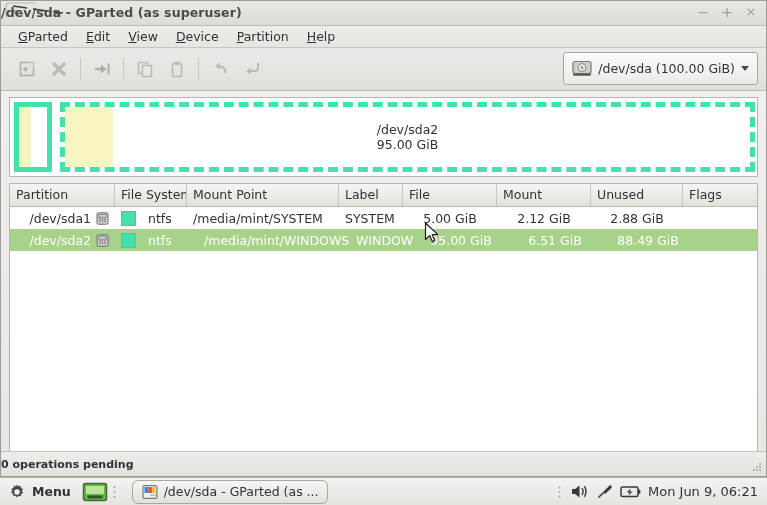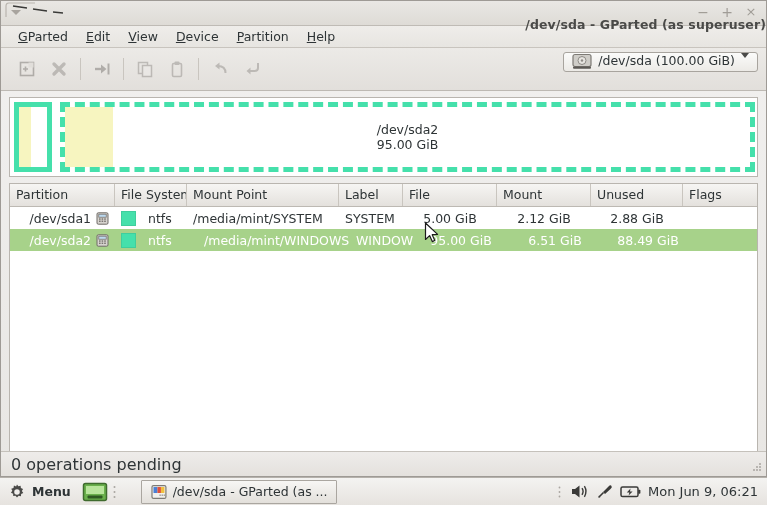--- a/index.html
+++ b/index.html
@@ -12,21 +12,21 @@
   .screen{position:relative;width:767px;height:505px;background:#cfccc6;}
 
   
   .window{position:absolute;left:0;top:0;width:767px;height:477px;
     background:linear-gradient(180deg,#f2f1f0 0%,#e8e6e3 100%);
     border:1px solid #9e9a95;box-sizing:border-box;}
 
   .titlebar{position:relative;height:24px;
     background:linear-gradient(180deg,#e9e7e4 0%,#dedbd6 100%);
     border-bottom:1px solid #bfbbb5;}
-  .title-text{position:absolute;left:0;right:0;top:16px;text-align:right;
+  .title-text{position:absolute;left:0;right:0;top:4px;text-align:left;
     font-size:12.5px;font-weight:bold;color:#4a4a48;letter-spacing:0.1px;}
   .win-menu-caret{position:absolute;left:10px;top:9px;width:0;height:0;
     border-left:5px solid transparent;border-right:5px solid transparent;
     border-top:5px solid #a8a49e;}
   .win-btns{position:absolute;right:8px;top:3px;display:flex;gap:10px;align-items:center;}
   .win-btn{width:14px;height:16px;line-height:16px;text-align:center;
     font-size:14px;color:#a09c96;cursor:default;}
   .win-btn.close{font-size:13px;}
   .corner-artifact{position:absolute;left:4px;top:1px;width:110px;height:16px;pointer-events:none;}
 
@@ -37,22 +37,22 @@
   .menu-item{padding:2px 9px;font-size:12.5px;color:#2e3436;cursor:default;}
   .menu-item u{text-decoration:underline;}
 
   
   .toolbar{position:relative;height:42px;
     background:linear-gradient(180deg,#eceae7 0%,#e2dfdb 100%);
     border-bottom:1px solid #bdb9b3;display:flex;align-items:center;padding-left:10px;}
   .tb-btn{width:32px;height:30px;display:flex;align-items:center;justify-content:center;
     opacity:.45;}
   .tb-sep{width:1px;height:22px;background:#c9c5bf;margin:0 5px;}
-  .devbox{position:absolute;right:8px;top:4px;height:20px;min-width:186px;
-    display:flex;align-items:flex-start;gap:6px;padding:0 8px;box-sizing:border-box;
+  .devbox{position:absolute;right:8px;top:4px;height:33px;min-width:186px;
+    display:flex;align-items:center;gap:6px;padding:0 8px;box-sizing:border-box;
     background:linear-gradient(180deg,#fbfbfa 0%,#eceae6 100%);
     border:1px solid #a8a49e;border-radius:3px;}
   .devbox-label{font-size:12.5px;color:#2e3436;white-space:nowrap;}
   .devbox-caret{margin-left:auto;width:0;height:0;
     border-left:4px solid transparent;border-right:4px solid transparent;
     border-top:5px solid #4a4a48;}
 
   
   .diskarea{height:80px;margin:6px 8px 0 8px;background:#ffffff;
     border:1px solid #b9b5af;box-sizing:border-box;position:relative;}
@@ -80,34 +80,34 @@
   .cell.center{text-align:center;}
   .cell.partname{display:flex;align-items:center;gap:5px;justify-content:flex-end;}
   .mount-icon{width:13px;height:13px;flex:0 0 auto;}
   .fs-swatch{width:15px;height:15px;background:#45e0ab;flex:0 0 auto;
     border:1px solid rgba(0,0,0,.08);box-sizing:border-box;}
 
   
   .statusbar{position:absolute;left:0;right:0;bottom:0;height:24px;
     background:linear-gradient(180deg,#eeecea 0%,#e4e1dd 100%);
     border-top:1px solid #c5c1bb;display:flex;align-items:center;}
-  .status-text{font-size:16px;color:#2e3436;padding-left:10px;}
+  .status-text{font-size:11px;color:#2e3436;padding-left:0;font-weight:bold;}
   .grip{position:absolute;right:3px;bottom:3px;width:14px;height:14px;}
 
   
   .taskbar{position:absolute;left:0;bottom:0;width:767px;height:28px;
     background:linear-gradient(180deg,#f4f3f1 0%,#e6e3df 100%);
     border-top:1px solid #b5b1ab;display:flex;align-items:center;box-sizing:border-box;}
   .menu-btn{display:flex;align-items:center;gap:6px;padding:0 9px 0 8px;height:28px;}
   .menu-btn-label{font-size:12.5px;color:#2e3436;font-weight:bold;}
   .show-desktop{width:26px;height:20px;margin-left:2px;}
   .tb-dots{width:7px;height:18px;margin:0 3px;}
   .task-btn{display:flex;align-items:center;gap:6px;height:22px;padding:0 9px;
     background:linear-gradient(180deg,#f7f6f4 0%,#e3e0db 100%);
-    border:1px solid #aaa6a0;border-radius:1px;margin-left:20px;max-width:176px;}
+    border:1px solid #aaa6a0;border-radius:6px;margin-left:11px;max-width:176px;}
   .task-btn-label{font-size:12.5px;color:#2e3436;white-space:nowrap;overflow:hidden;}
   .tray{margin-left:auto;display:flex;align-items:center;gap:7px;padding-right:9px;}
   .clock{font-size:13px;color:#2e3436;white-space:nowrap;}
 
   .cursor{position:absolute;pointer-events:none;}
 </style>
 </head>
 <body>
 
 <div class="screen">

